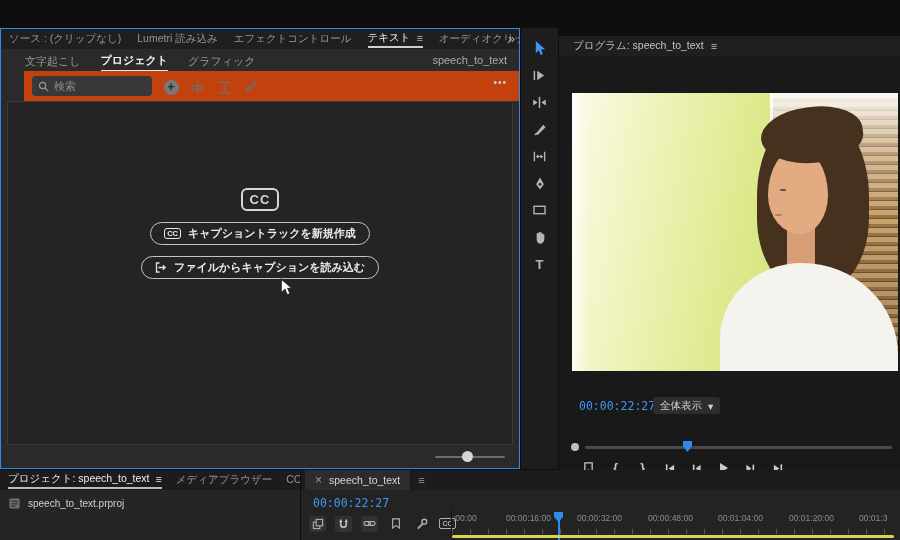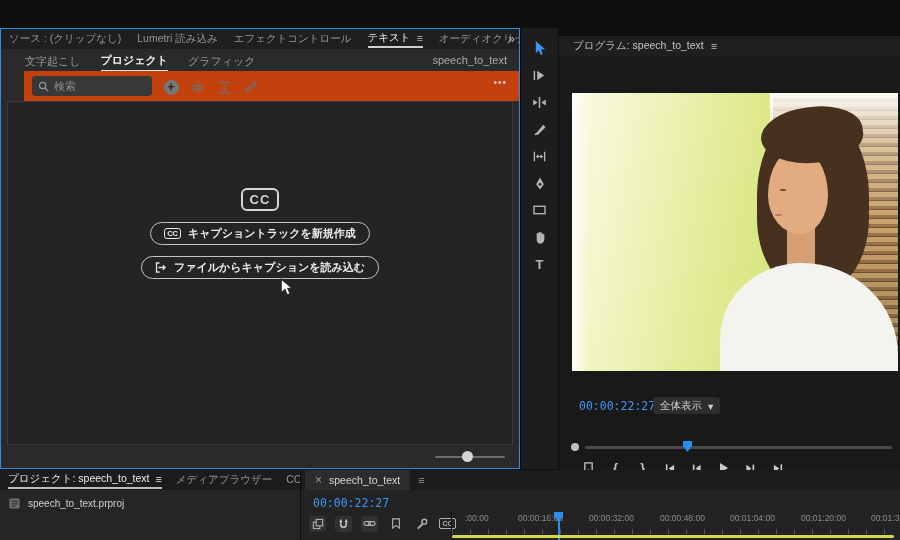--- a/index.html
+++ b/index.html
@@ -98,21 +98,21 @@
   .timeline { position:absolute; left:301px; top:470px; width:599px; height:70px; background:#232323; }
   .tl-tabs { height:20px; background:#1c1c1c; display:flex; align-items:center; padding:0 4px; gap:8px; }
   .tl-tab { height:20px; background:#2c2c2c; display:inline-flex; align-items:center; gap:7px; padding:0 10px; color:#d8d8d8; font-size:10.5px; }
   .tl-tab .close { color:#9f9f9f; font-size:12px; }
   .tl-timecode { position:absolute; left:12px; top:26px; color:#4096f3; font-size:11.5px; }
   .tl-toolbar { position:absolute; left:8px; top:45px; height:17px; display:flex; align-items:center; gap:9px; }
   .tl-btn { width:17px; height:16px; background:#313131; border-radius:3px; display:flex; align-items:center; justify-content:center; }
   .tl-btn.flat { background:transparent; }
   .cc-tiny { border:1px solid #b0b0b0; border-radius:2px; color:#b0b0b0; font-size:7px; font-weight:bold; padding:1px 2px; line-height:1; }
   .ruler { position:absolute; left:150px; right:0; top:40px; height:24px; border-left:1px solid #121212; }
-  .ruler-label { position:absolute; top:3px; color:#8d8d8d; font-size:8.5px; white-space:nowrap;margin-left:12px; }
+  .ruler-label { position:absolute; top:3px; color:#8d8d8d; font-size:8.5px; white-space:nowrap; }
   .ruler-ticks { position:absolute; left:0; right:0; bottom:0; height:5px; background:repeating-linear-gradient(90deg,#575757 0 1px,transparent 1px 18px); }
   .tl-playhead-head { position:absolute; left:253px; top:42px; width:9px; height:10px; background:#2d8ceb; clip-path:polygon(0 0,100% 0,100% 50%,50% 100%,0 50%); }
   .tl-playhead-line { position:absolute; left:257px; top:50px; width:2px; height:20px; background:#2d8ceb; }
   .work-bar { position:absolute; left:151px; right:6px; bottom:2px; height:3px; background:#d8d84f; border-radius:2px; }
 
   svg { display:block; }
 </style>
 </head>
 <body>
 

